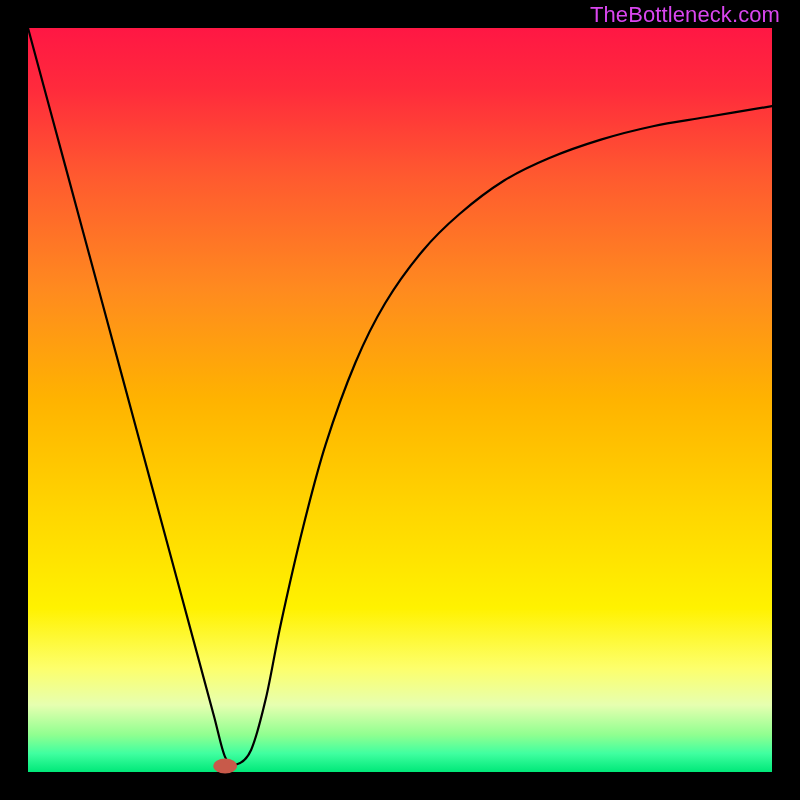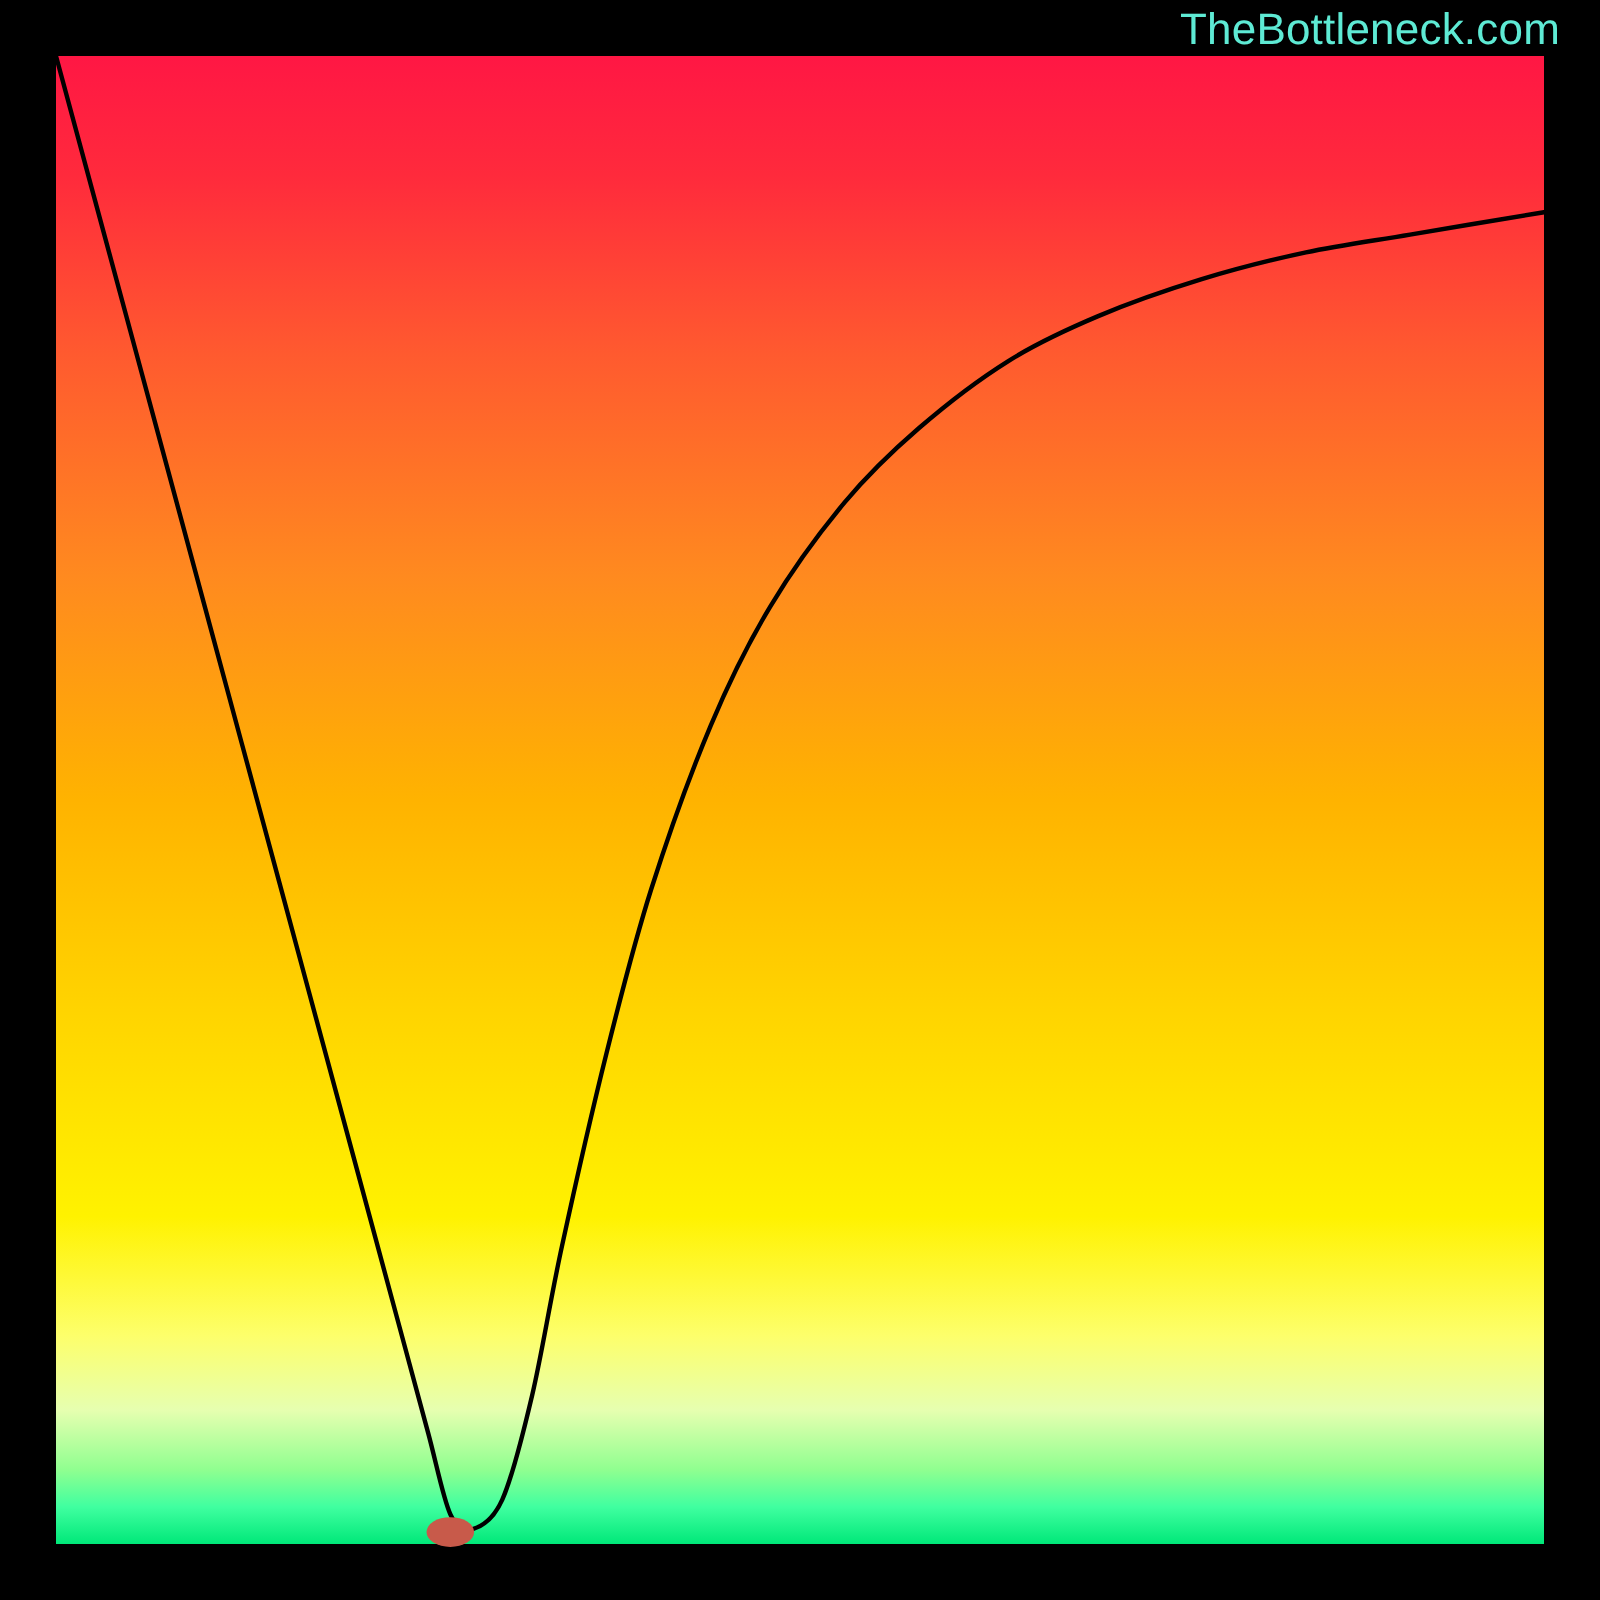--- a/index.html
+++ b/index.html
@@ -13,21 +13,21 @@
   .frame {
     width: 800px;
     height: 800px;
     background: #000000;
     position: relative;
   }
   .watermark {
     position: absolute;
     top: 2px;
     right: 20px;
-    color: #5eead4;
+    color: #d946ef;
     font-family: Arial, Helvetica, sans-serif;
     font-size: 22px;
     font-weight: 400;
     letter-spacing: 0.1px;
   }
   svg {
     display: block;
   }
 </style>
 </head>

